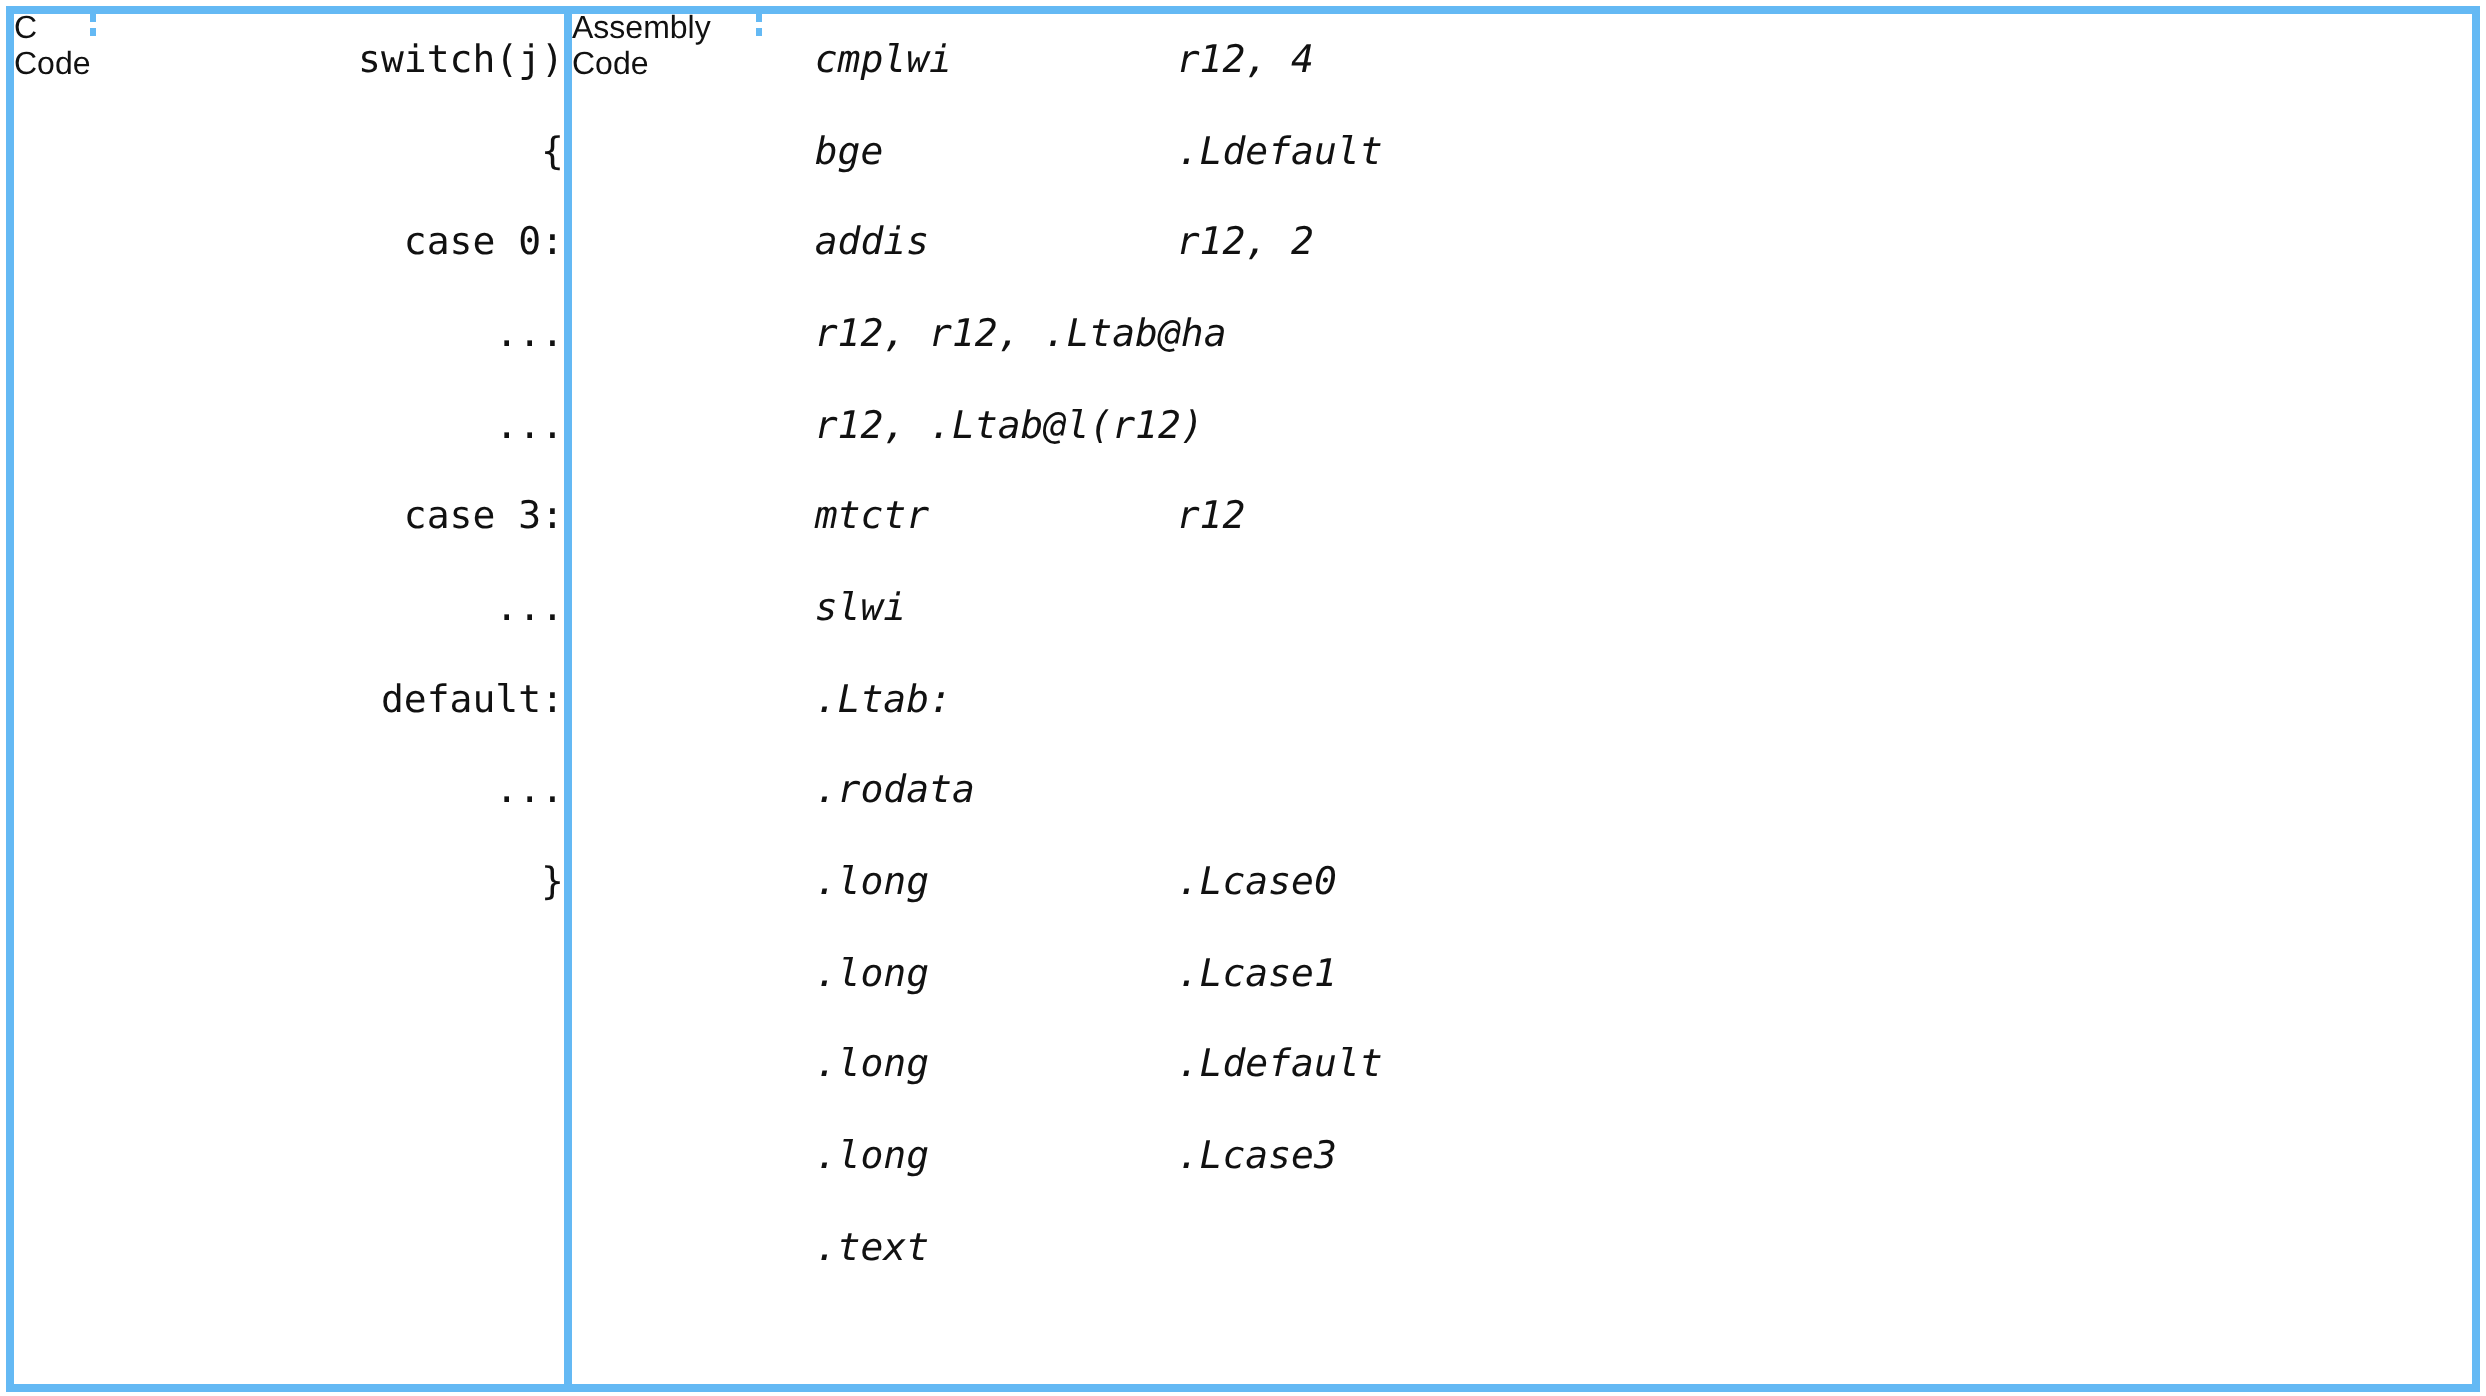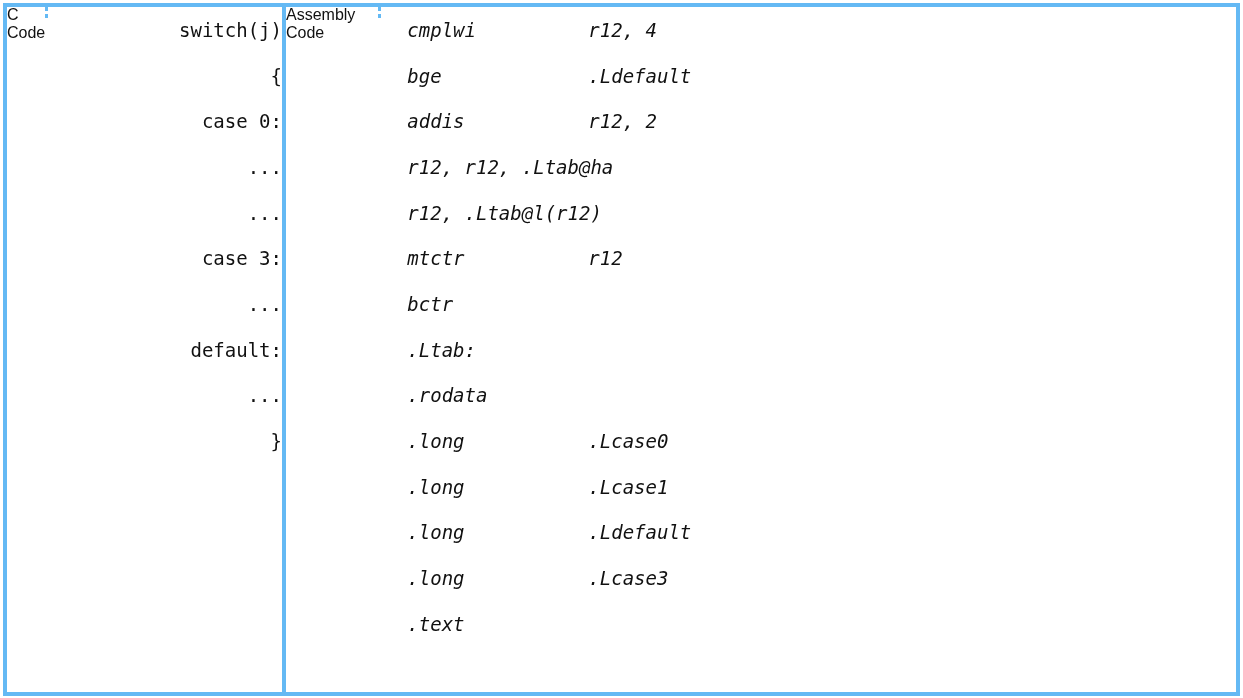--- a/index.html
+++ b/index.html
@@ -114,21 +114,21 @@
     <div class="col right-col">
       <div class="header-cell">Assembly Code</div>
       <div class="separator"></div>
       <div class="body">
         <div class="code-line"><span class="mn">cmplwi</span><span class="op">r12, 4</span></div>
         <div class="code-line"><span class="mn">bge</span><span class="op">.Ldefault</span></div>
         <div class="code-line"><span class="mn">addis</span><span class="op">r12, 2</span></div>
         <div class="code-line"><span class="op">r12, r12, .Ltab@ha</span></div>
         <div class="code-line"><span class="op">r12, .Ltab@l(r12)</span></div>
         <div class="code-line"><span class="mn">mtctr</span><span class="op">r12</span></div>
-        <div class="code-line"><span class="mn">bctr</span><span class="op"></span></div>
+        <div class="code-line"><span class="mn">slwi</span><span class="op"></span></div>
         <div class="code-line"><span class="mn">.Ltab:</span><span class="op"></span></div>
         <div class="code-line"><span class="mn">.rodata</span><span class="op"></span></div>
         <div class="code-line"><span class="mn">.long</span><span class="op">.Lcase0</span></div>
         <div class="code-line"><span class="mn">.long</span><span class="op">.Lcase1</span></div>
         <div class="code-line"><span class="mn">.long</span><span class="op">.Ldefault</span></div>
         <div class="code-line"><span class="mn">.long</span><span class="op">.Lcase3</span></div>
         <div class="code-line"><span class="mn">.text</span><span class="op"></span></div>
       </div>
     </div>
 

